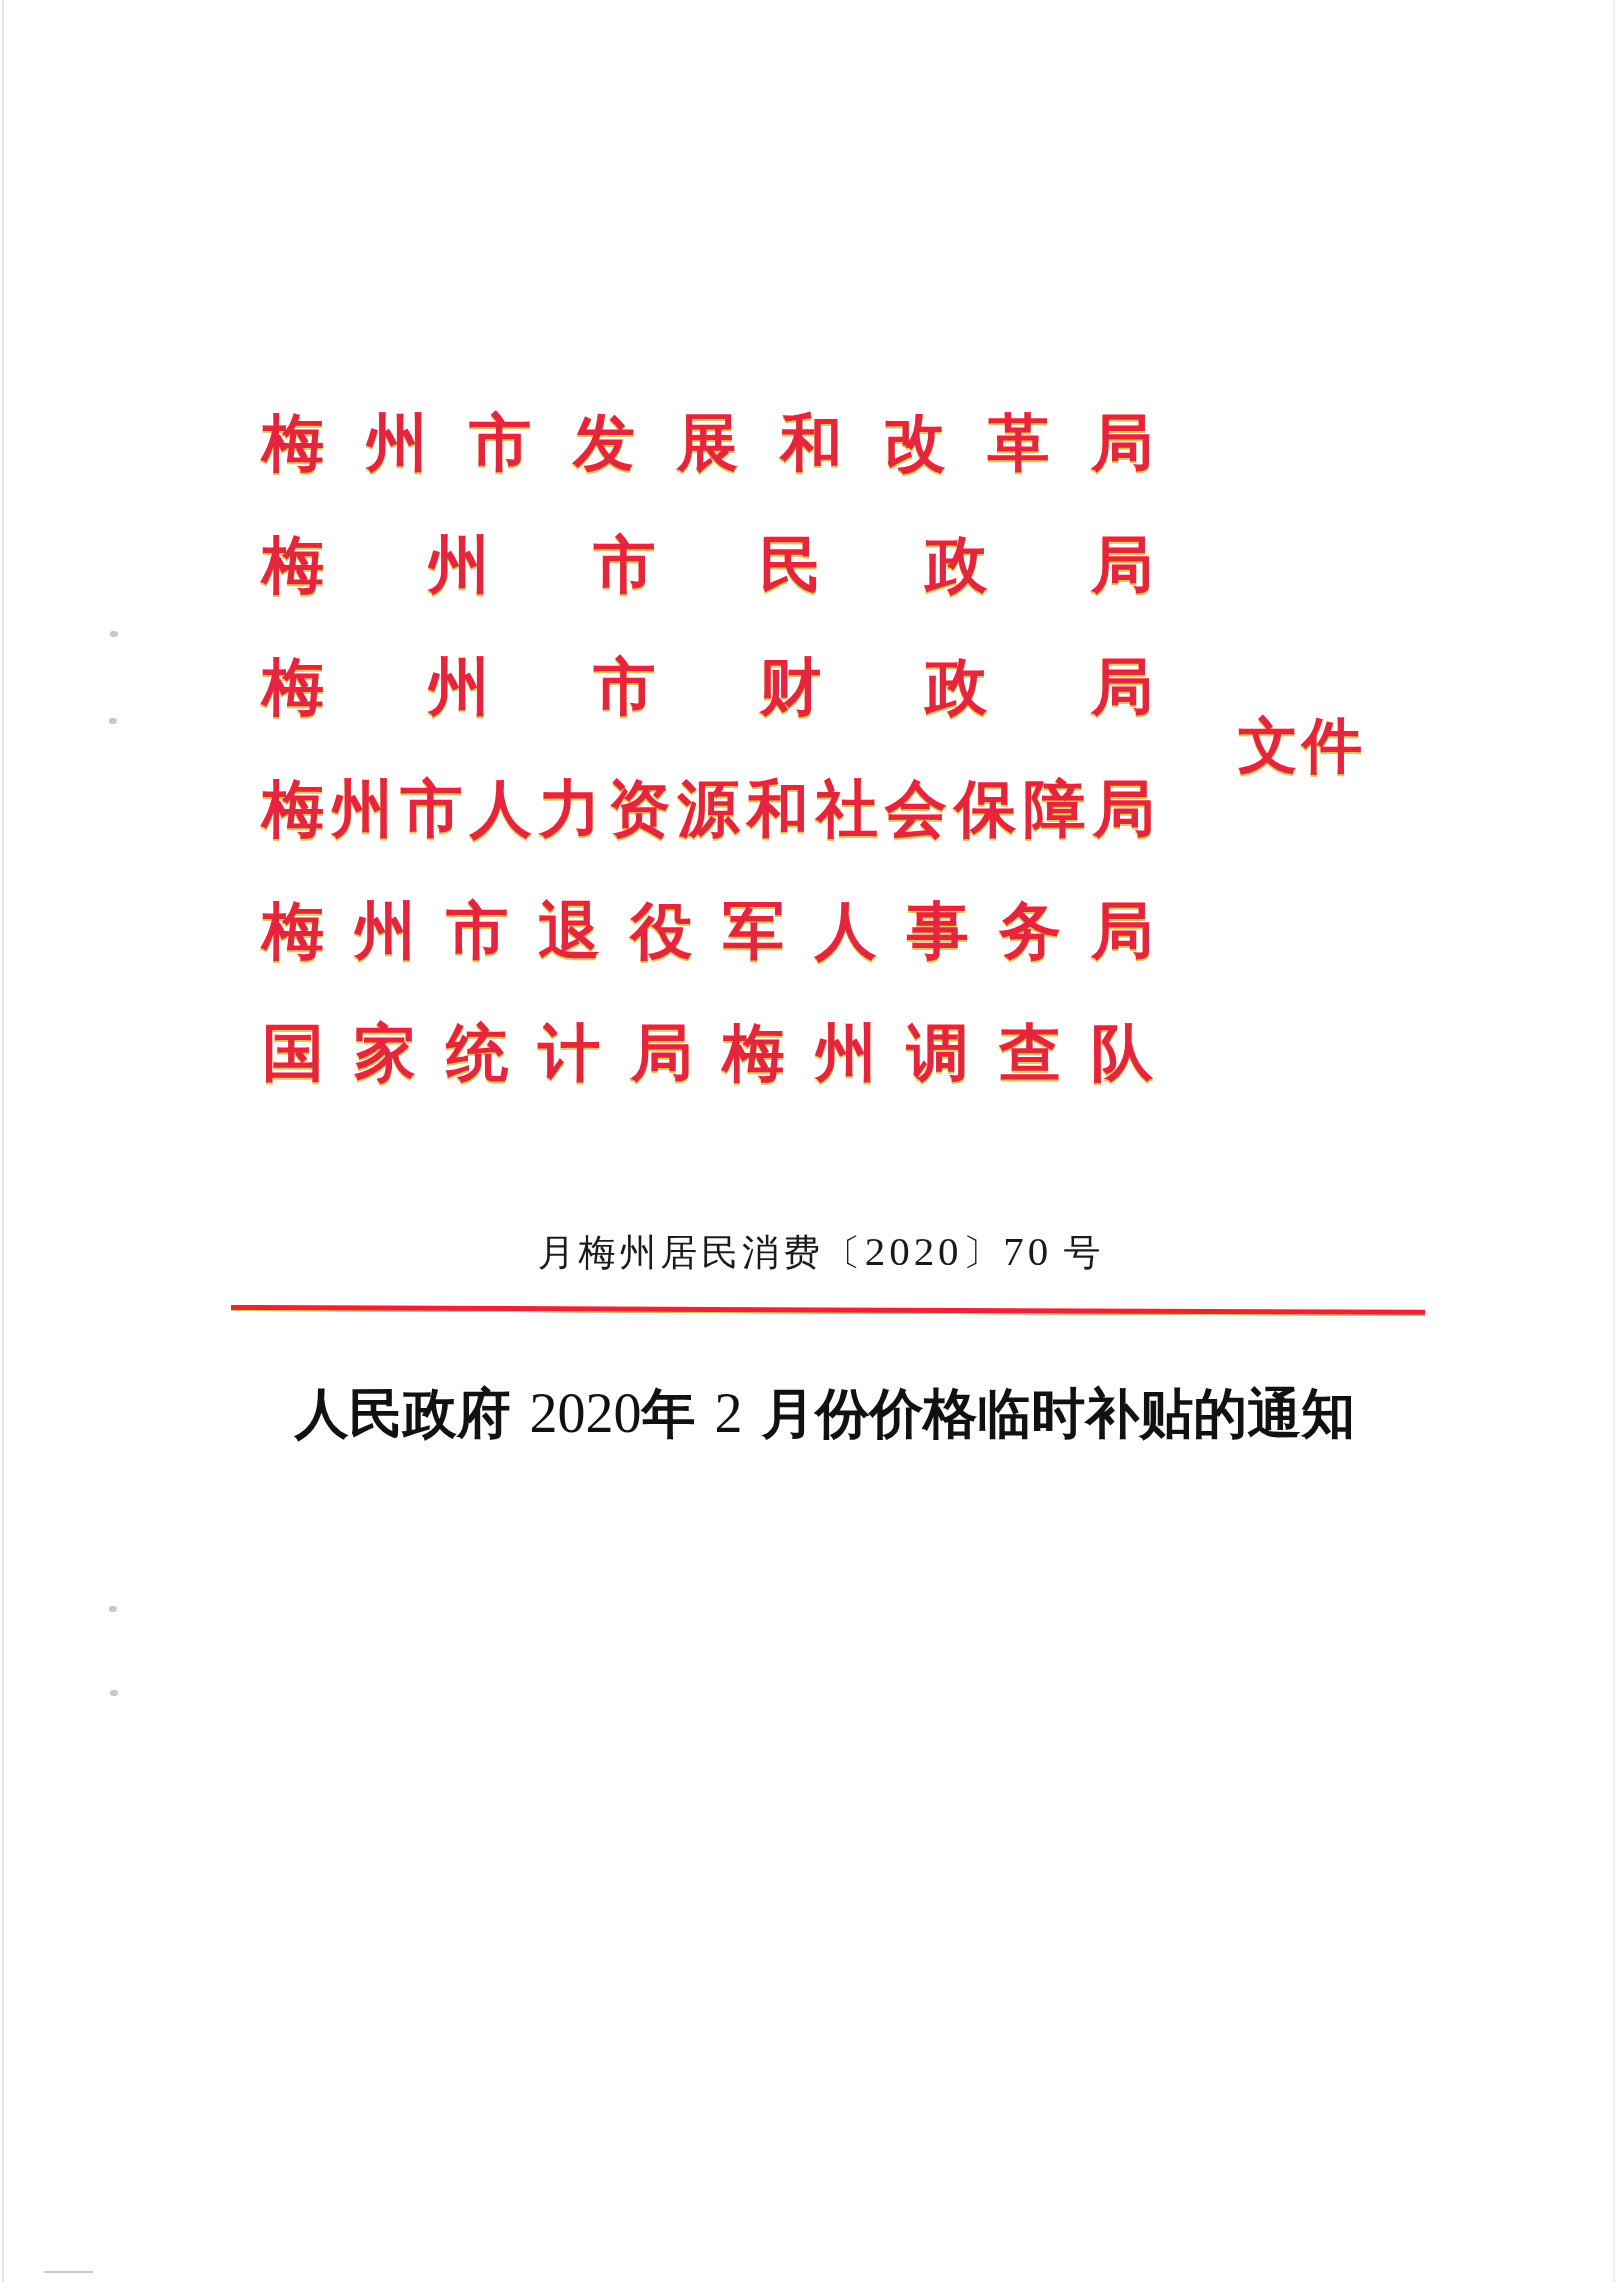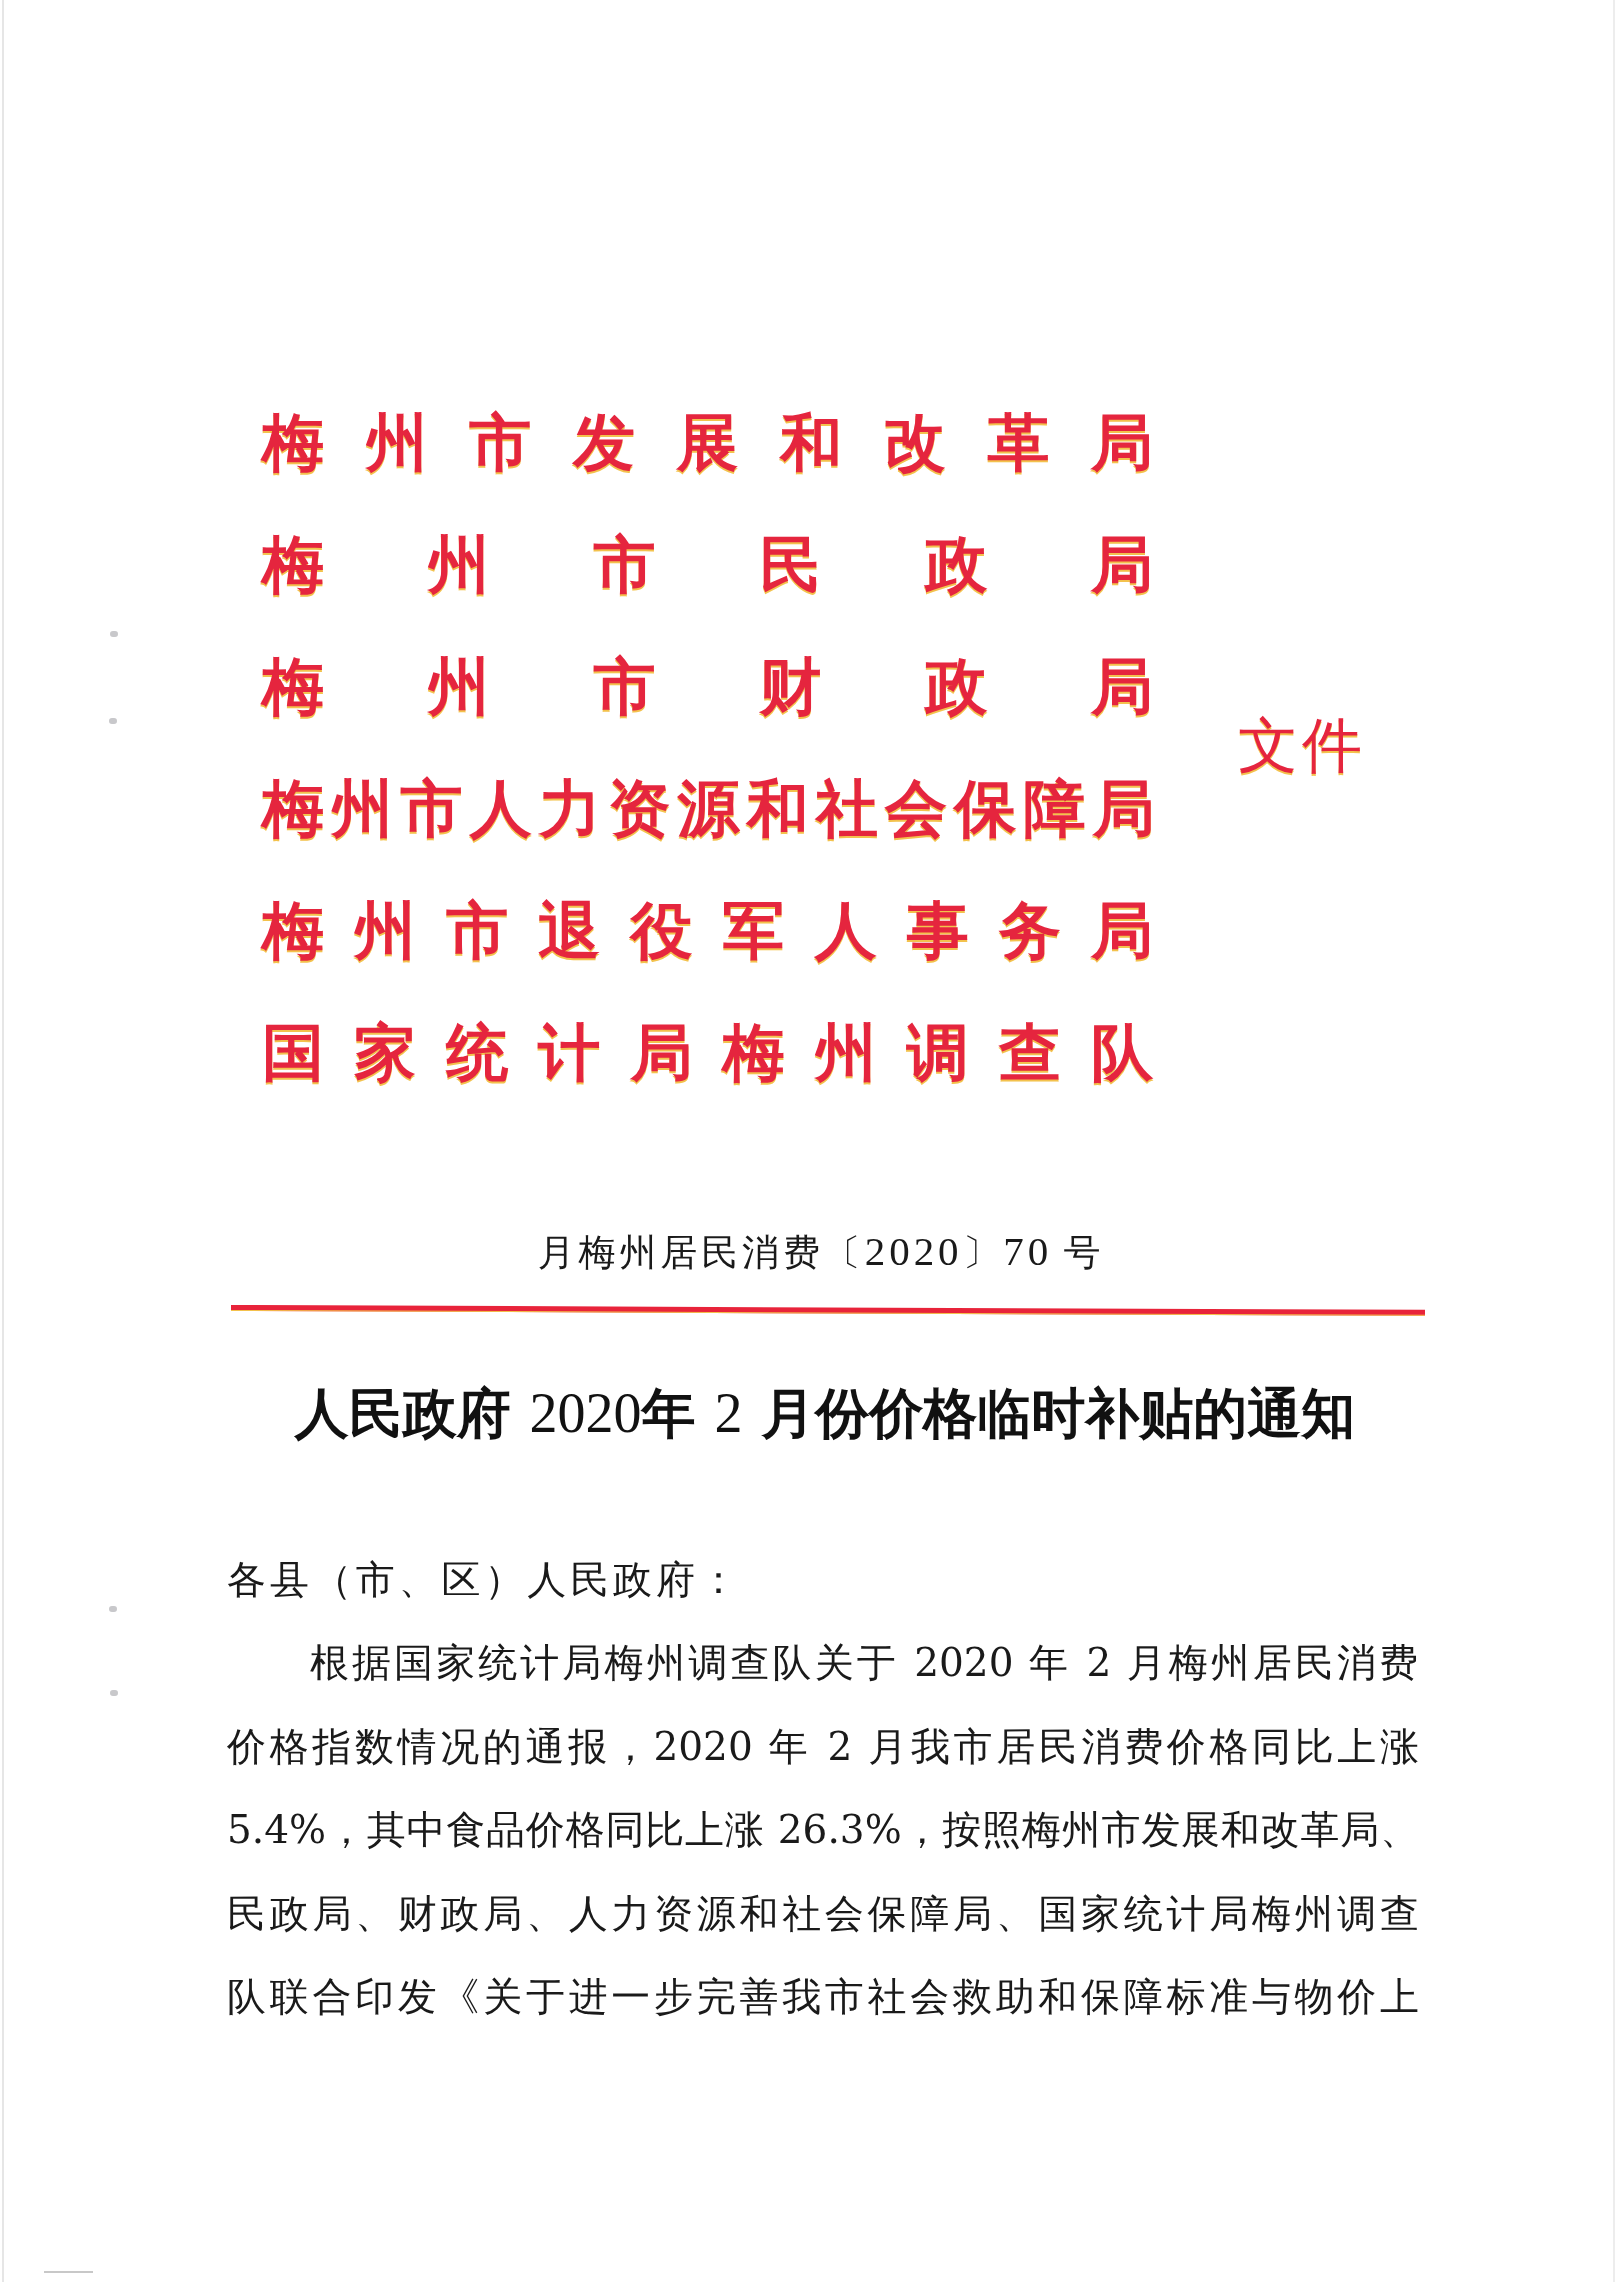--- a/index.html
+++ b/index.html
@@ -71,21 +71,21 @@
     }
     .agency-row span {
       display: inline-block;
     }
     .wenjian {
       position: absolute;
       left: 1238px;
       top: 706px;
       color: #e5253e;
       font-family: "DejaVu Serif", "Liberation Serif", serif;
-      font-weight: normal;
+      font-weight: bold;
       font-size: 60px;
       line-height: 78px;
       letter-spacing: 3.9px;
       text-shadow: 0 1.9px 0 #f3c24d;
     }
 
     
     .doc-number {
       position: absolute;
       left: 0;
@@ -253,23 +253,15 @@
 
   <div class="red-rule"></div>
 
   <div class="doc-title">
     <span>人民政府</span>
     <span class="num" style="font-weight:normal;font-size:56px;">2020</span><span>年</span>
     <span class="num" style="font-weight:normal;font-size:56px;">2</span>
     <span>月份价格临时补贴的通知</span>
   </div>
 
-  <div class="body-text">
-    <div class="salutation">各县（市、区）人民政府：</div>
-    <div class="para-line indent" style="top:83px;">根据国家统计局梅州调查队关于 2020 年 2 月梅州居民消费</div>
-    <div class="para-line" style="top:167px;">价格指数情况的通报，2020 年 2 月我市居民消费价格同比上涨</div>
-    <div class="para-line" style="top:250px;">5.4%，其中食品价格同比上涨 26.3%，按照梅州市发展和改革局、</div>
-    <div class="para-line" style="top:334px;">民政局、财政局、人力资源和社会保障局、国家统计局梅州调查</div>
-    <div class="para-line" style="top:417px;">队联合印发《关于进一步完善我市社会救助和保障标准与物价上</div>
-  </div>
 
 </div>
 
 
 </body></html>

